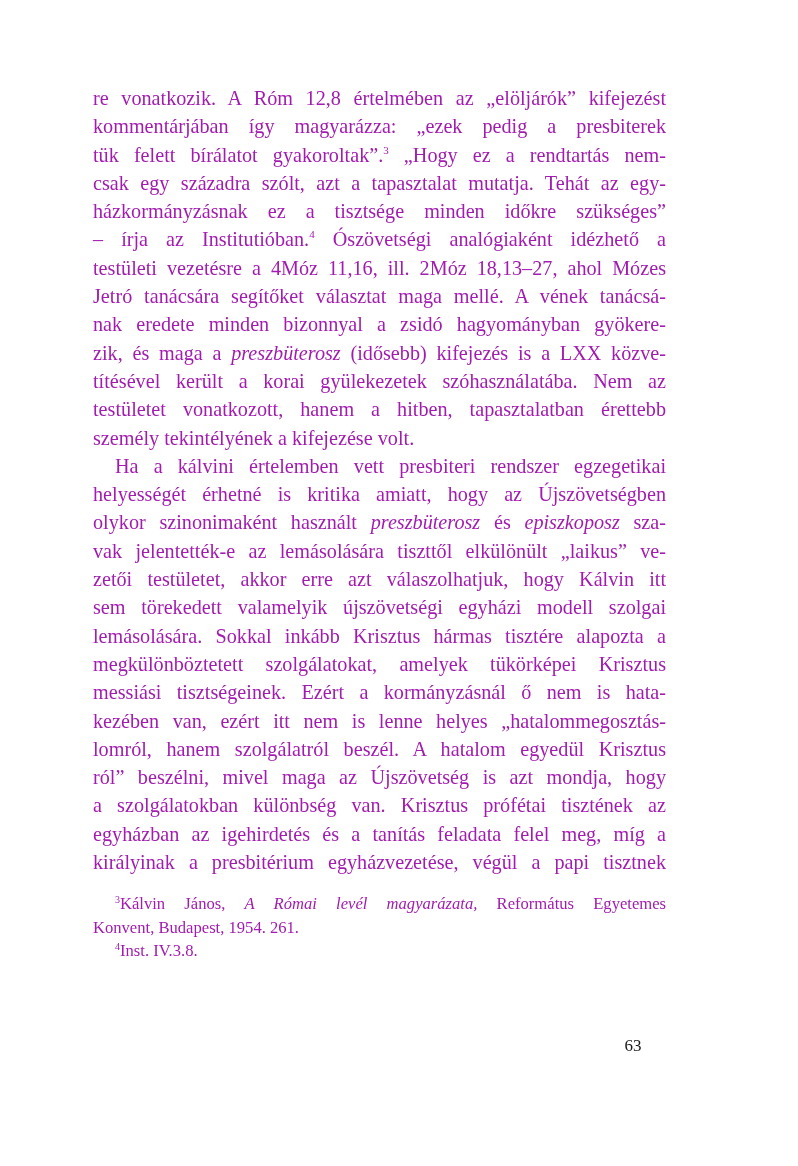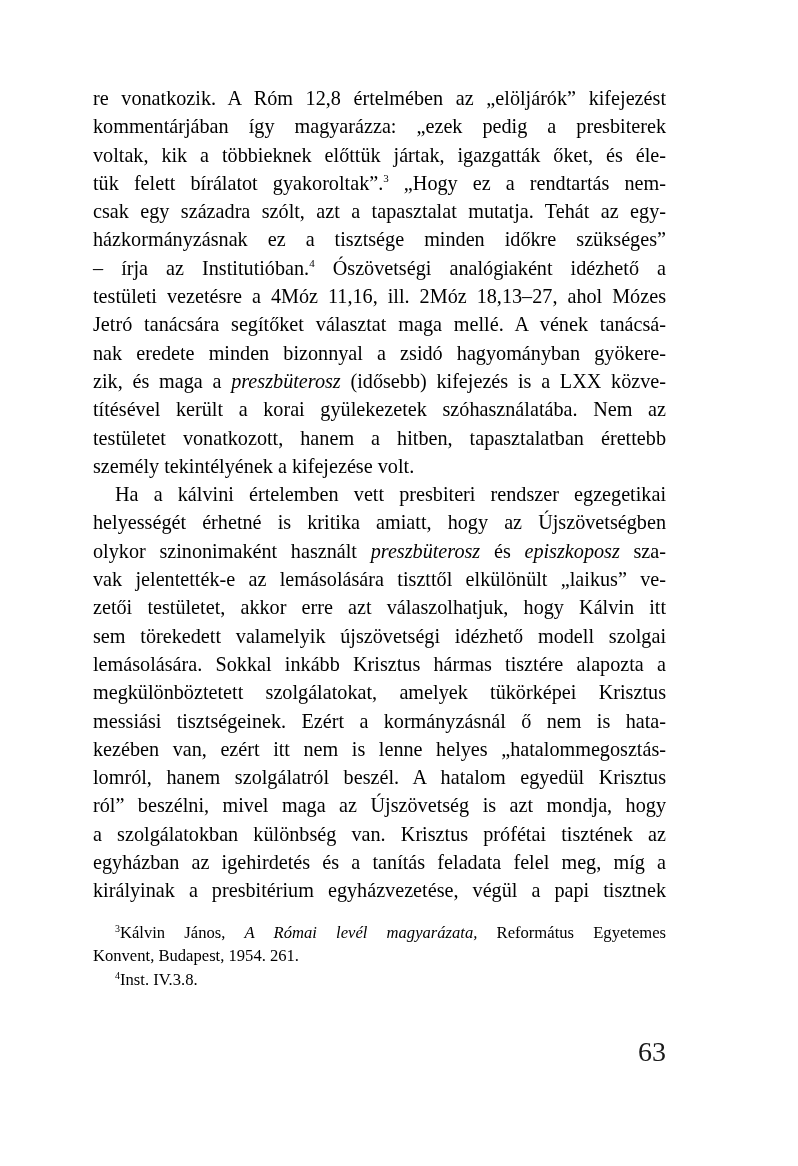--- a/index.html
+++ b/index.html
@@ -1,68 +1,67 @@
 <!DOCTYPE html>
 <html><head>
   <meta charset="utf-8">
   <style>
     html, body { margin: 0; padding: 0; background: #ffffff; }
     body { width: 798px; height: 1166px; position: relative; overflow: hidden; }
     .page {
       position: absolute; left: 93px; top: 84px; width: 573px;
       font-family: "Liberation Serif", "DejaVu Serif", serif;
-      color: #000000;
+      color: #a21caf;
     }
     .body-text { font-size: 20.2px; line-height: 28.3px; }
     .line {
       display: block; white-space: nowrap;
       text-align: justify; text-align-last: justify;
       height: 28.3px;
     }
     .line.last { text-align-last: left; }
     .indent { padding-left: 22px; }
     sup.fn { font-size: 11px; vertical-align: 8px; line-height: 0; }
     .footnotes { margin-top: 16px; font-size: 16.6px; line-height: 23.5px; }
     .footnotes .line { height: 23.5px; }
     .footnotes sup.fn { font-size: 10px; vertical-align: 6px; }
     .pagenum {
       position: absolute; left: 600px; width: 66px; top: 1036px;
-      text-align: right; font-family: "Liberation Serif", "DejaVu Serif", serif;
-      font-size: 28px; color: #1a1a1a;
+      text-align: center; font-family: "Liberation Serif", "DejaVu Serif", serif;
+      font-size: 17px; color: #1a1a1a;
     }
     i { font-style: italic; }
   </style>
 </head>
 <body>
 
 <div class="page">
   <div class="body-text" id="body-text">
       <div>
         <span class="line">re vonatkozik. A Róm 12,8 értelmében az „elöljárók” kifejezést</span>
         <span class="line">kommentárjában így magyarázza: „ezek pedig a presbiterek</span>
-        <span class="line">voltak, kik a többieknek előttük jártak, igazgatták őket, és éle-</span>
         <span class="line">tük felett bírálatot gyakoroltak”.<sup class="fn">3</sup> „Hogy ez a rendtartás nem-</span>
         <span class="line">csak egy századra szólt, azt a tapasztalat mutatja. Tehát az egy-</span>
         <span class="line">házkormányzásnak ez a tisztsége minden időkre szükséges”</span>
         <span class="line">– írja az Institutióban.<sup class="fn">4</sup> Ószövetségi analógiaként idézhető a</span>
         <span class="line">testületi vezetésre a 4Móz 11,16, ill. 2Móz 18,13–27, ahol Mózes</span>
         <span class="line">Jetró tanácsára segítőket választat maga mellé. A vének tanácsá-</span>
         <span class="line">nak eredete minden bizonnyal a zsidó hagyományban gyökere-</span>
         <span class="line">zik, és maga a <i>preszbüterosz</i> (idősebb) kifejezés is a LXX közve-</span>
         <span class="line">títésével került a korai gyülekezetek szóhasználatába. Nem az</span>
         <span class="line">testületet vonatkozott, hanem a hitben, tapasztalatban érettebb</span>
         <span class="line last">személy tekintélyének a kifejezése volt.</span>
       </div>
       <div>
         <span class="line indent">Ha a kálvini értelemben vett presbiteri rendszer egzegetikai</span>
         <span class="line">helyességét érhetné is kritika amiatt, hogy az Újszövetségben</span>
         <span class="line">olykor szinonimaként használt <i>preszbüterosz</i> és <i>episzkoposz</i> sza-</span>
         <span class="line">vak jelentették-e az lemásolására tiszttől elkülönült „laikus” ve-</span>
         <span class="line">zetői testületet, akkor erre azt válaszolhatjuk, hogy Kálvin itt</span>
-        <span class="line">sem törekedett valamelyik újszövetségi idézhető modell szolgai</span>
+        <span class="line">sem törekedett valamelyik újszövetségi egyházi modell szolgai</span>
         <span class="line">lemásolására. Sokkal inkább Krisztus hármas tisztére alapozta a</span>
         <span class="line">megkülönböztetett szolgálatokat, amelyek tükörképei Krisztus</span>
         <span class="line">messiási tisztségeinek. Ezért a kormányzásnál ő nem is hata-</span>
         <span class="line">kezében van, ezért itt nem is lenne helyes „hatalommegosztás-</span>
         <span class="line">lomról, hanem szolgálatról beszél. A hatalom egyedül Krisztus</span>
         <span class="line">ról” beszélni, mivel maga az Újszövetség is azt mondja, hogy</span>
         <span class="line">a szolgálatokban különbség van. Krisztus prófétai tisztének az</span>
         <span class="line">egyházban az igehirdetés és a tanítás feladata felel meg, míg a</span>
         <span class="line">királyinak a presbitérium egyházvezetése, végül a papi tisztnek</span>
       </div>

